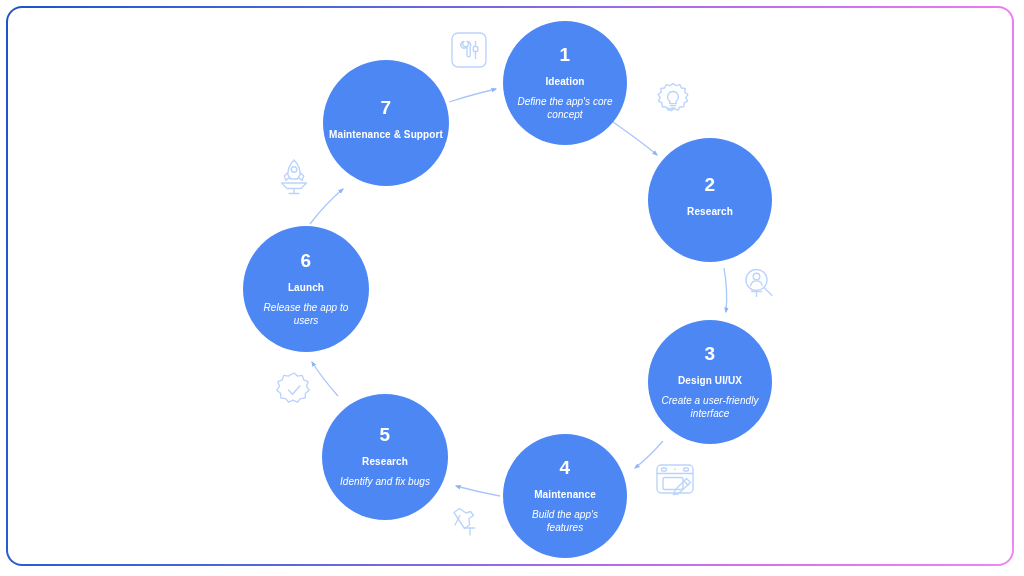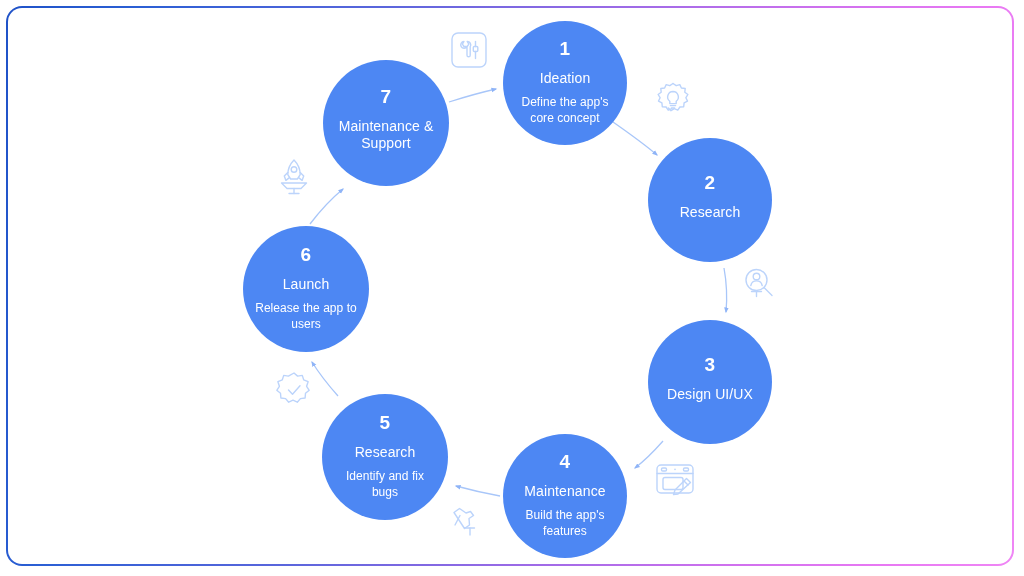--- a/index.html
+++ b/index.html
@@ -68,32 +68,33 @@
     box-sizing: border-box;
   }
   .node .num {
     font-size: 19px;
     font-weight: bold;
     line-height: 1;
     margin-bottom: 12px;
     letter-spacing: 0.3px;
   }
   .node .title {
-    font-size: 14px;
-    font-weight: normal;
+    font-size: 10px;
+    font-weight: bold;
     line-height: 1.2;
     margin-bottom: 7px;
     letter-spacing: 0.1px;
   }
   .node .desc {
-    font-size: 12px;
+    font-size: 10px;
     font-weight: normal;
     line-height: 1.35;
     padding: 0 10px;
     letter-spacing: 0.05px;
+    font-style: italic;
   }
 
   
   #node-1 { left: 503px; top: 21px;  width: 124px; height: 124px; }
   #node-2 { left: 648px; top: 138px; width: 124px; height: 124px; }
   #node-3 { left: 648px; top: 320px; width: 124px; height: 124px; }
   #node-4 { left: 503px; top: 434px; width: 124px; height: 124px; }
   #node-5 { left: 322px; top: 394px; width: 126px; height: 126px; }
   #node-6 { left: 243px; top: 226px; width: 126px; height: 126px; }
   #node-7 { left: 323px; top: 60px;  width: 126px; height: 126px; }
@@ -143,20 +144,21 @@
   </div>
 
   <div class="node" id="node-2">
     <div class="num">2</div>
     <div class="title">Research</div>
   </div>
 
   <div class="node" id="node-3">
     <div class="num">3</div>
     <div class="title">Design UI/UX</div>
+    <div class="desc">Create a user-friendly interface</div>
   </div>
 
   <div class="node" id="node-4">
     <div class="num">4</div>
     <div class="title">Maintenance</div>
     <div class="desc">Build the app's features</div>
   </div>
 
   <div class="node" id="node-5">
     <div class="num">5</div>

